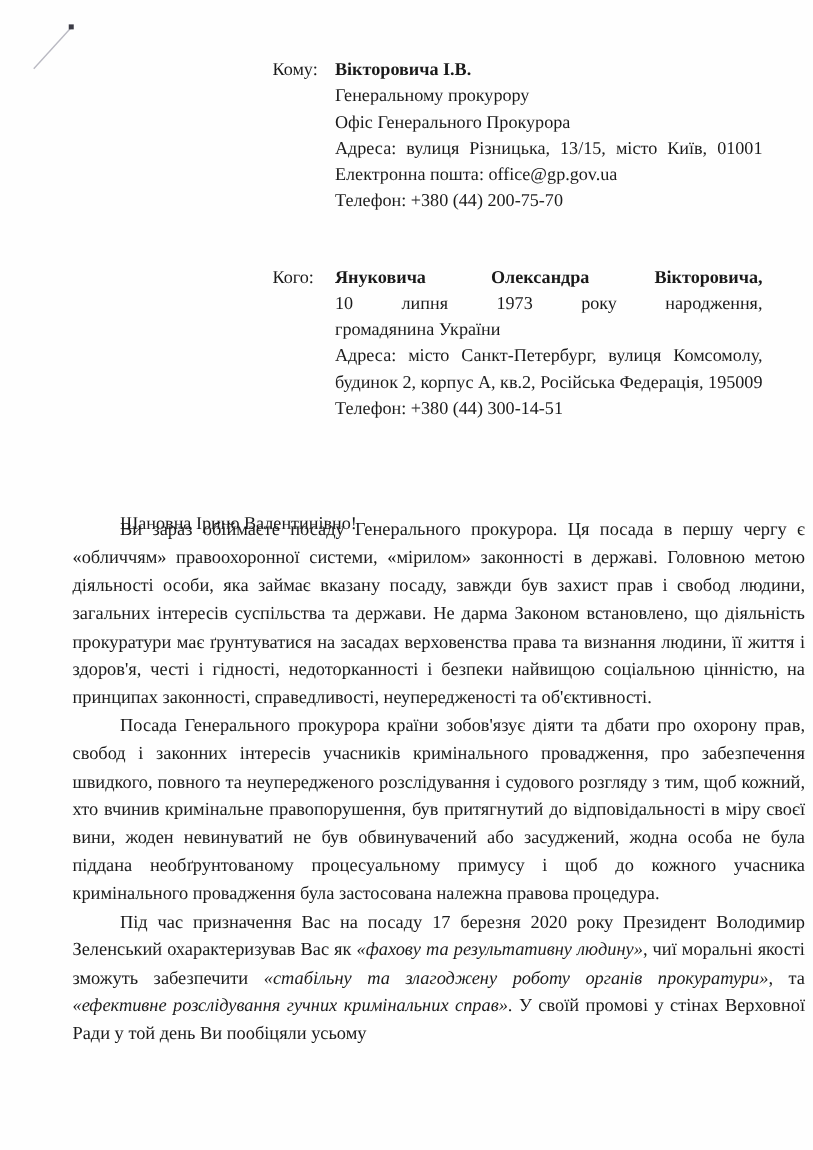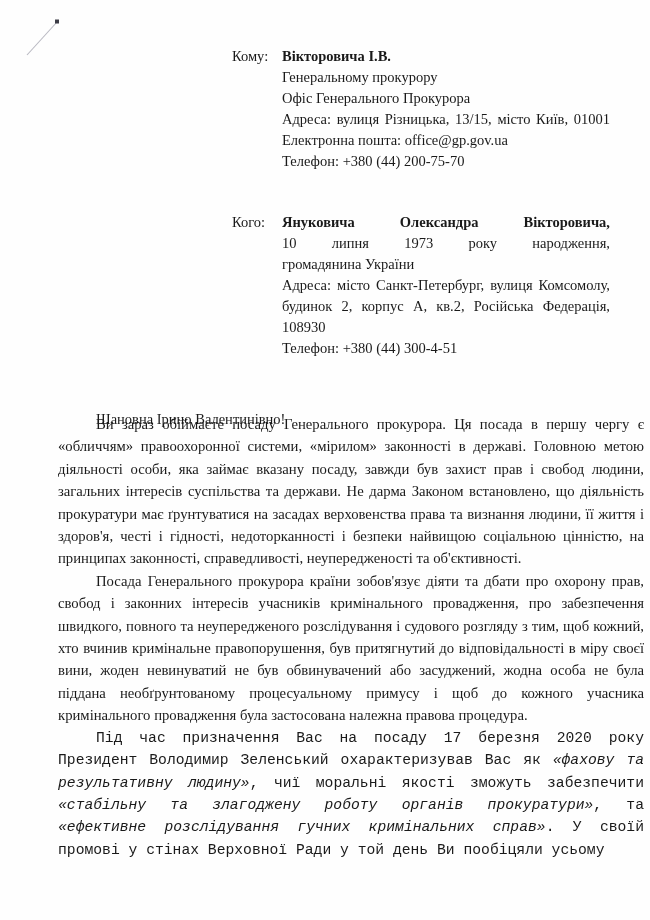--- a/index.html
+++ b/index.html
@@ -38,21 +38,20 @@
     position: absolute;
     left: 218px;
     width: 392px;
   }
   .addr-to { top: 46px; }
   .addr-from { top: 212px; }
 
   .addr-row {
     display: flex;
     align-items: flex-start;
-    margin-left: 14px;
   }
   .addr-label {
     width: 50px;
     flex: 0 0 50px;
     font-size: 14.5px;
     line-height: 21px;
   }
   .addr-body {
     flex: 1 1 auto;
     font-size: 14.5px;
@@ -88,21 +87,20 @@
     line-height: 22.4px;
     text-align: justify;
   }
   .body-text p {
     margin: 0;
     text-indent: 38px;
     text-align: justify;
   }
   .body-text p:last-child {
     text-align: justify;
-    font-family: Liberation Mono, monospace;
   }
   .it {
     font-style: italic;
   }
 </style>
 </head>
 <body>
 
 <div class="page">
 
@@ -127,22 +125,22 @@
     </div>
   </div>
 
   <div class="addr-block addr-from">
     <div class="addr-row">
       <div class="addr-label">Кого:</div>
       <div class="addr-body">
         <span class="line just nm">Януковича Олександра Вікторовича,</span>
         <span class="line just">10 липня 1973 року народження,</span>
         <span class="line">громадянина України</span>
-        <span class="line just">Адреса: місто Санкт-Петербург, вулиця Комсомолу, будинок 2, корпус А, кв.2, Російська Федерація, 108930</span>
-        <span class="line">Телефон: +380 (44) 300-4-51</span>
+        <span class="line just">Адреса: місто Санкт-Петербург, вулиця Комсомолу, будинок 2, корпус А, кв.2, Російська Федерація, 195009</span>
+        <span class="line">Телефон: +380 (44) 300-14-51</span>
       </div>
     </div>
   </div>
 
   <div class="greeting">Шановна Ірино Валентинівно!</div>
 
   <div class="body-text">
     <p>Ви зараз обіймаєте посаду Генерального прокурора. Ця посада в першу чергу є «обличчям» правоохоронної системи, «мірилом» законності в державі. Головною метою діяльності особи, яка займає вказану посаду, завжди був захист прав і свобод людини, загальних інтересів суспільства та держави. Не дарма Законом встановлено, що діяльність прокуратури має ґрунтуватися на засадах верховенства права та визнання людини, її життя і здоров'я, честі і гідності, недоторканності і безпеки найвищою соціальною цінністю, на принципах законності, справедливості, неупередженості та об'єктивності.</p>
     <p>Посада Генерального прокурора країни зобов'язує діяти та дбати про охорону прав, свобод і законних інтересів учасників кримінального провадження, про забезпечення швидкого, повного та неупередженого розслідування і судового розгляду з тим, щоб кожний, хто вчинив кримінальне правопорушення, був притягнутий до відповідальності в міру своєї вини, жоден невинуватий не був обвинувачений або засуджений, жодна особа не була піддана необґрунтованому процесуальному примусу і щоб до кожного учасника кримінального провадження була застосована належна правова процедура.</p>
     <p><span>Під час призначення Вас на посаду 17 березня 2020 року Президент Володимир Зеленський охарактеризував Вас як </span><span class="it">«фахову та результативну людину»</span><span>, чиї моральні якості зможуть забезпечити </span><span class="it">«стабільну та злагоджену роботу органів прокуратури»</span><span>, та </span><span class="it">«ефективне розслідування гучних кримінальних справ»</span><span>. У своїй промові у стінах Верховної Ради у той день Ви пообіцяли усьому</span></p>

